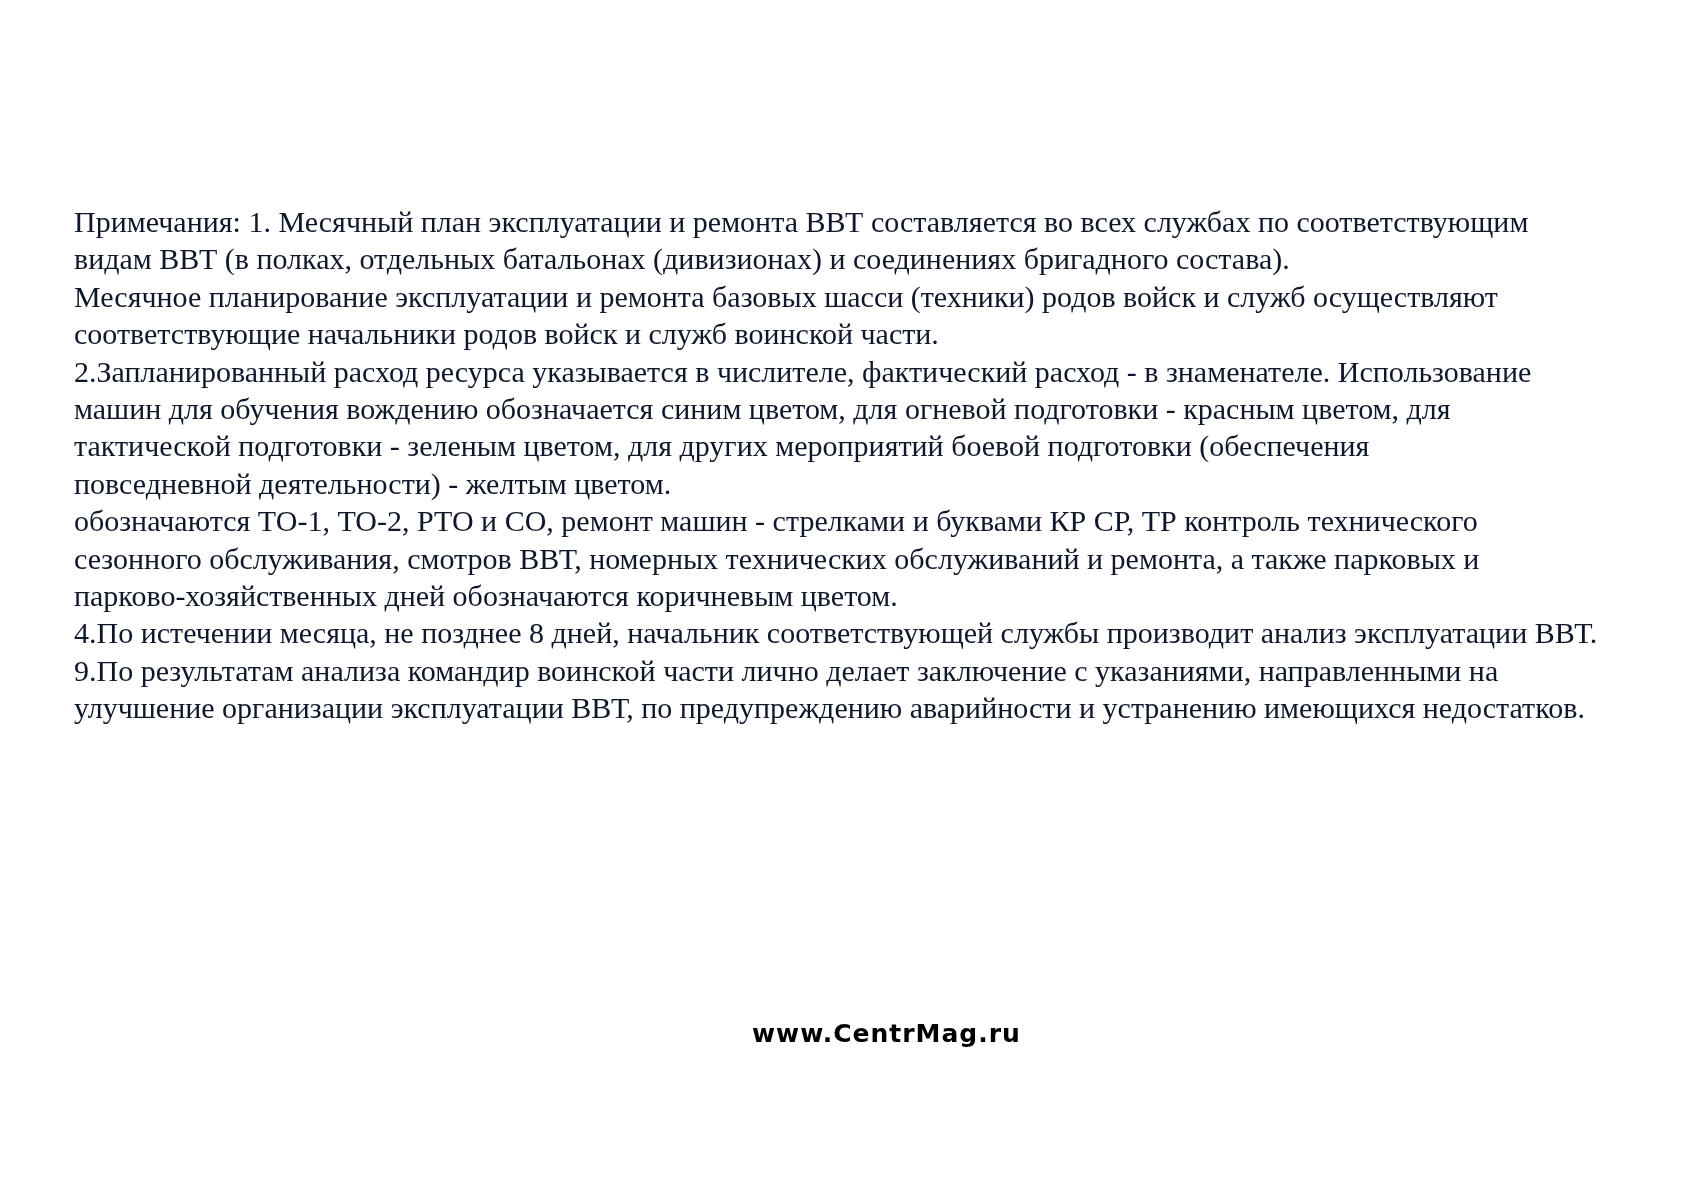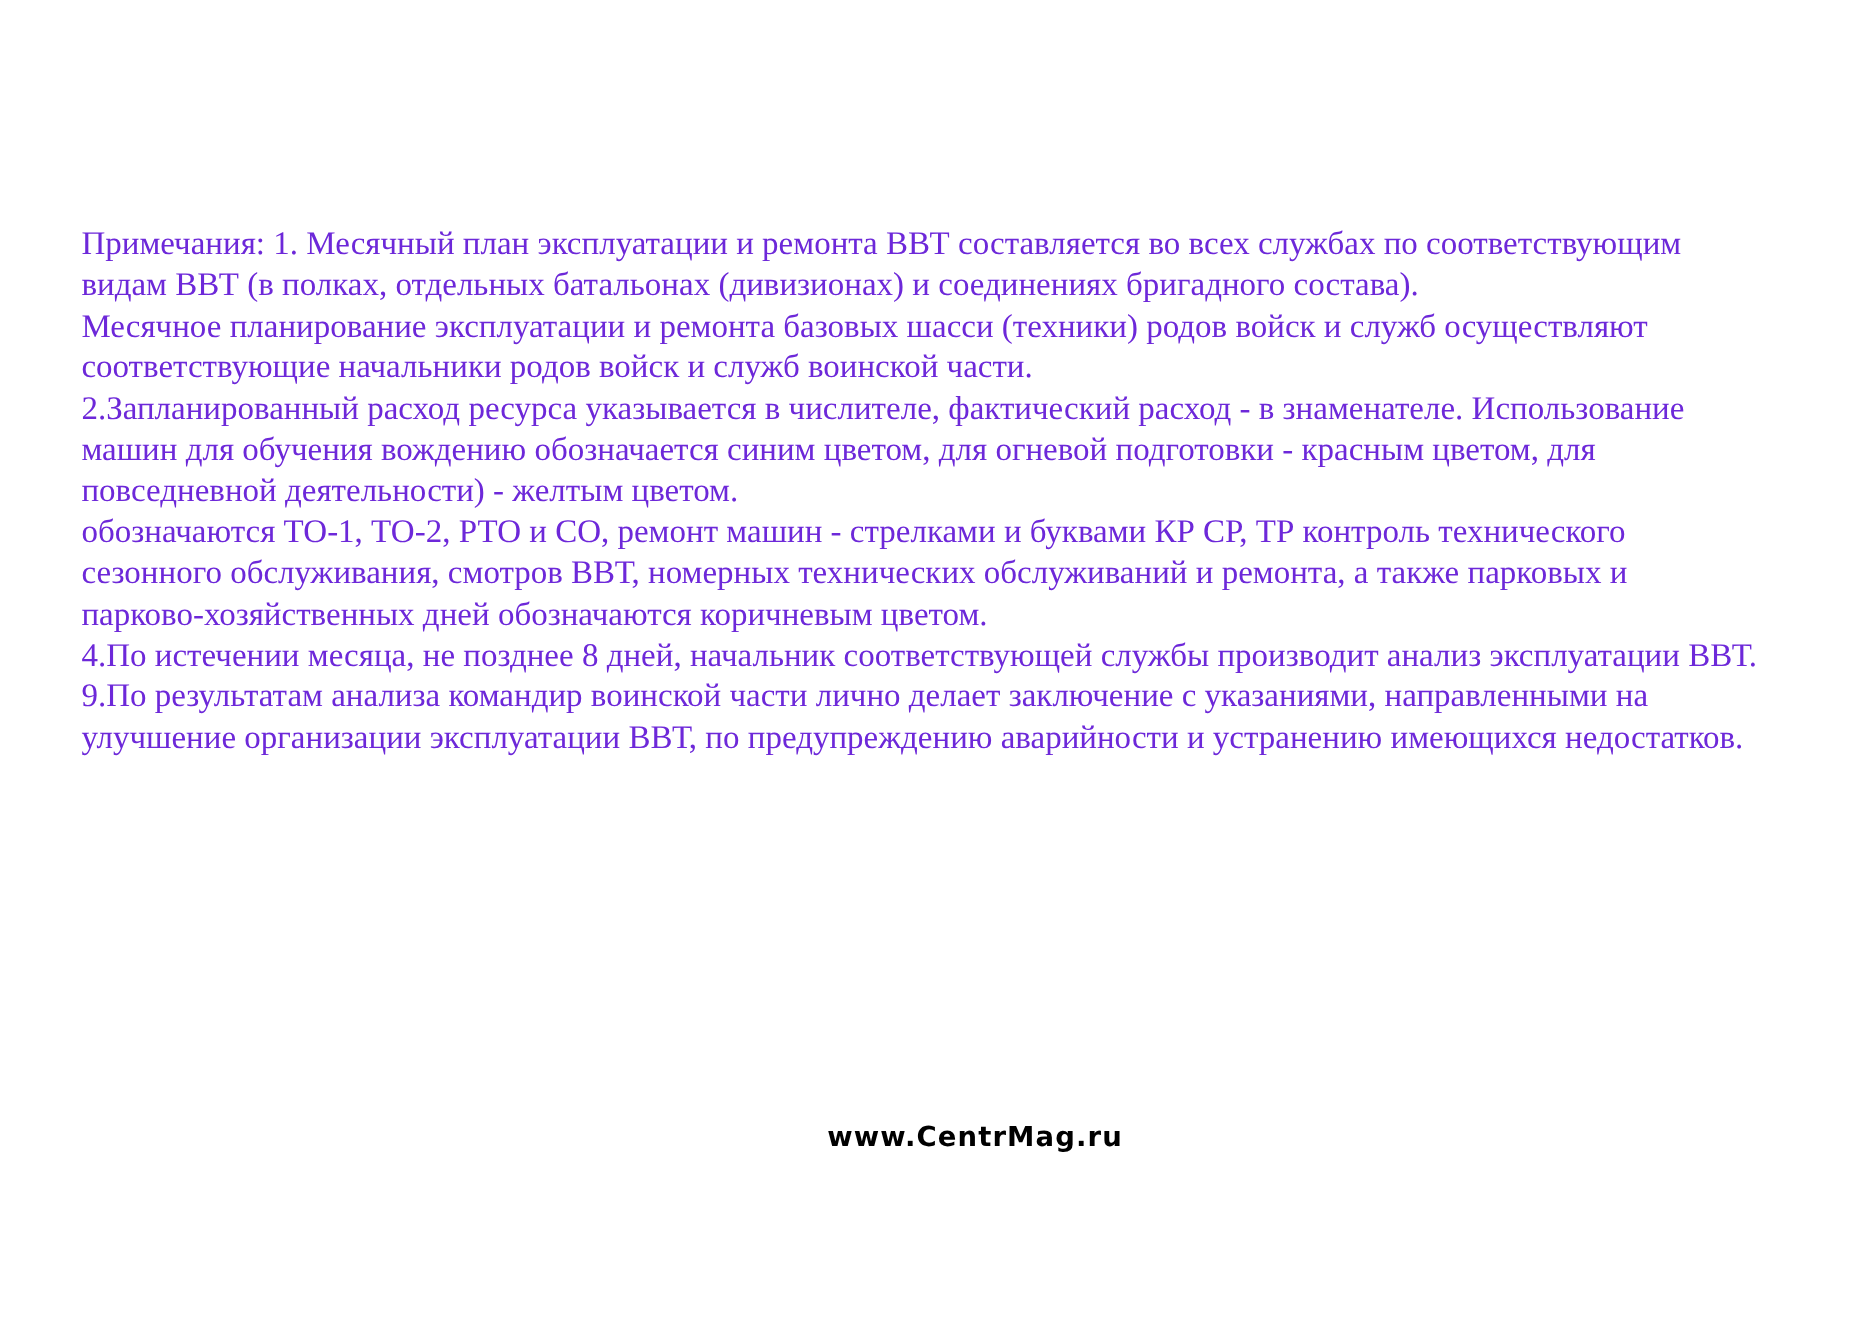--- a/index.html
+++ b/index.html
@@ -36,27 +36,28 @@
     font-size: 25px;
     font-weight: bold;
     letter-spacing: 1px;
   }
 </style>
 </head>
 <body>
 
 <div class="page" style="background: rgb(255, 255, 255);">
 
-  <div class="notes-block" style="color: #6d28d9;">
+  <div class="notes-block" style="color: #0f172a;">
     <div class="text-line">Примечания: 1. Месячный план эксплуатации и ремонта ВВТ составляется во всех службах по соответствующим</div>
     <div class="text-line">видам ВВТ (в полках, отдельных батальонах (дивизионах) и соединениях бригадного состава).</div>
     <div class="text-line">Месячное планирование эксплуатации и ремонта базовых шасси (техники) родов войск и служб осуществляют</div>
     <div class="text-line">соответствующие начальники родов войск и служб воинской части.</div>
     <div class="text-line">2.Запланированный расход ресурса указывается в числителе, фактический расход - в знаменателе. Использование</div>
     <div class="text-line">машин для обучения вождению обозначается синим цветом, для огневой подготовки - красным цветом, для</div>
+    <div class="text-line">тактической подготовки - зеленым цветом, для других мероприятий боевой подготовки (обеспечения</div>
     <div class="text-line">повседневной деятельности) - желтым цветом.</div>
     <div class="text-line">обозначаются ТО-1, ТО-2, РТО и СО, ремонт машин - стрелками и буквами КР СР, ТР контроль технического</div>
     <div class="text-line">сезонного обслуживания, смотров ВВТ, номерных технических обслуживаний и ремонта, а также парковых и</div>
     <div class="text-line">парково-хозяйственных дней обозначаются коричневым цветом.</div>
     <div class="text-line">4.По истечении месяца, не позднее 8 дней, начальник соответствующей службы производит анализ эксплуатации ВВТ.</div>
     <div class="text-line">9.По результатам анализа командир воинской части лично делает заключение с указаниями, направленными на</div>
     <div class="text-line">улучшение организации эксплуатации ВВТ, по предупреждению аварийности и устранению имеющихся недостатков.</div>
   </div>
 
   <div class="watermark" style="color: #000000;">www.CentrMag.ru</div>

